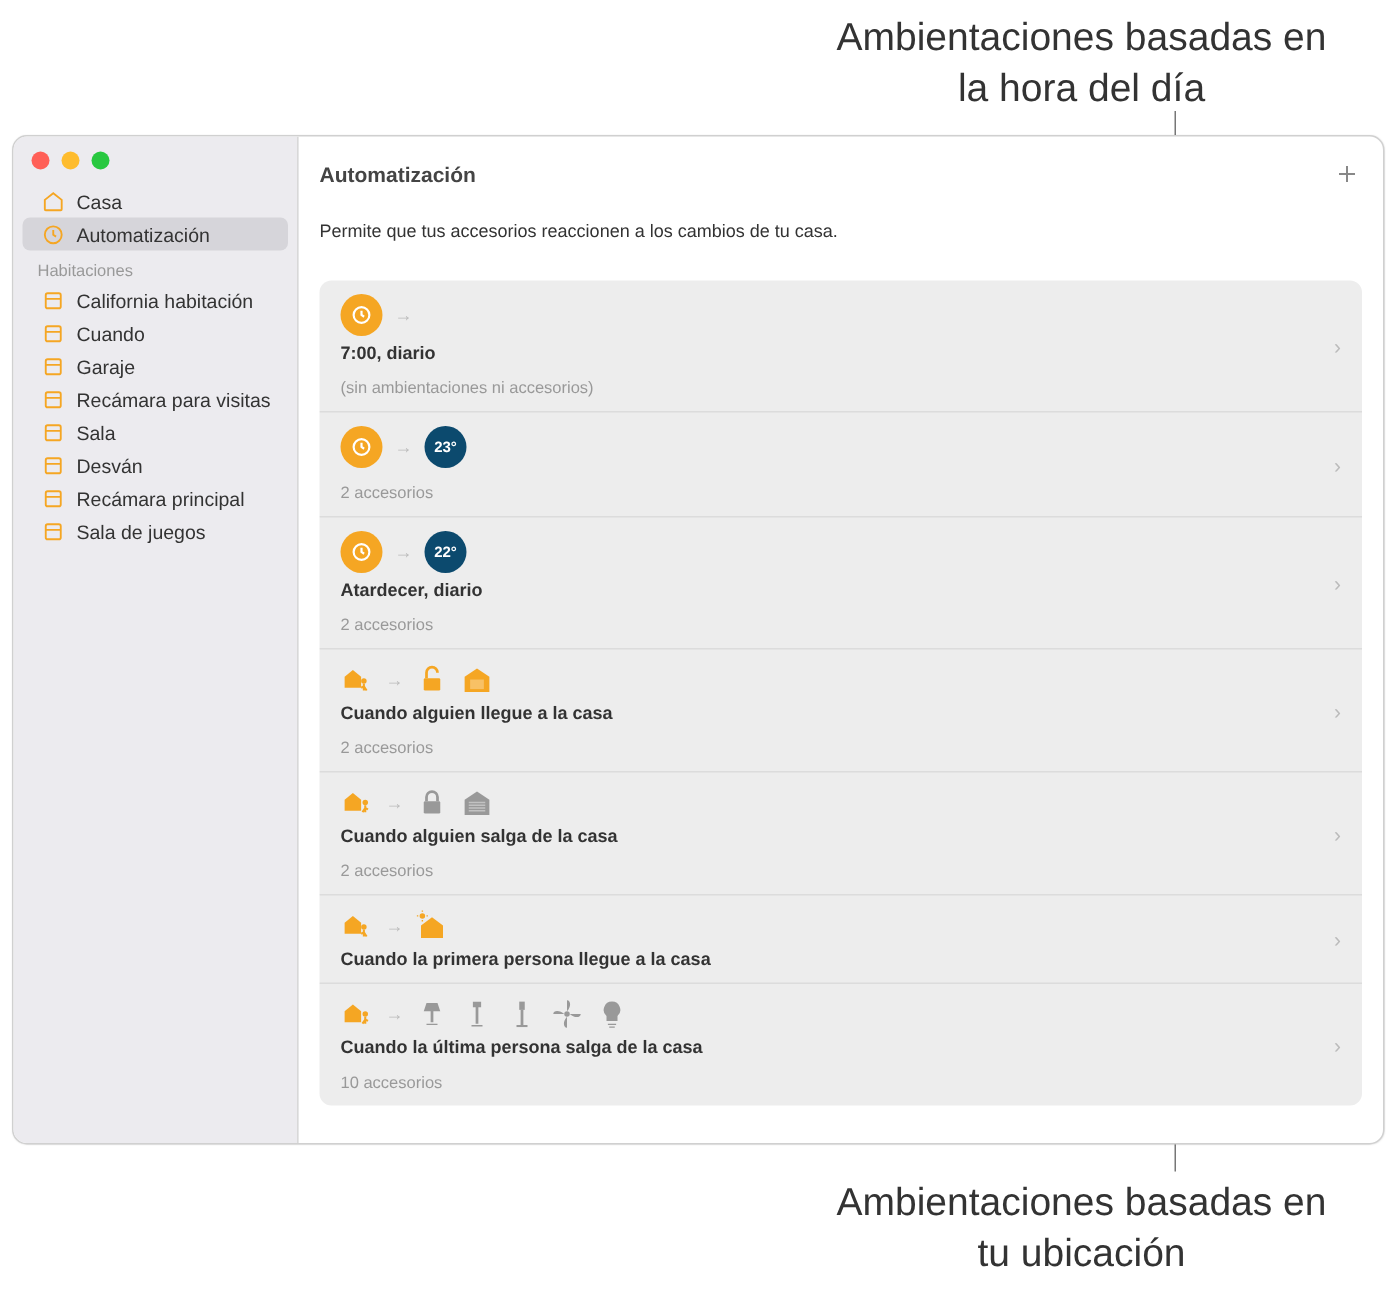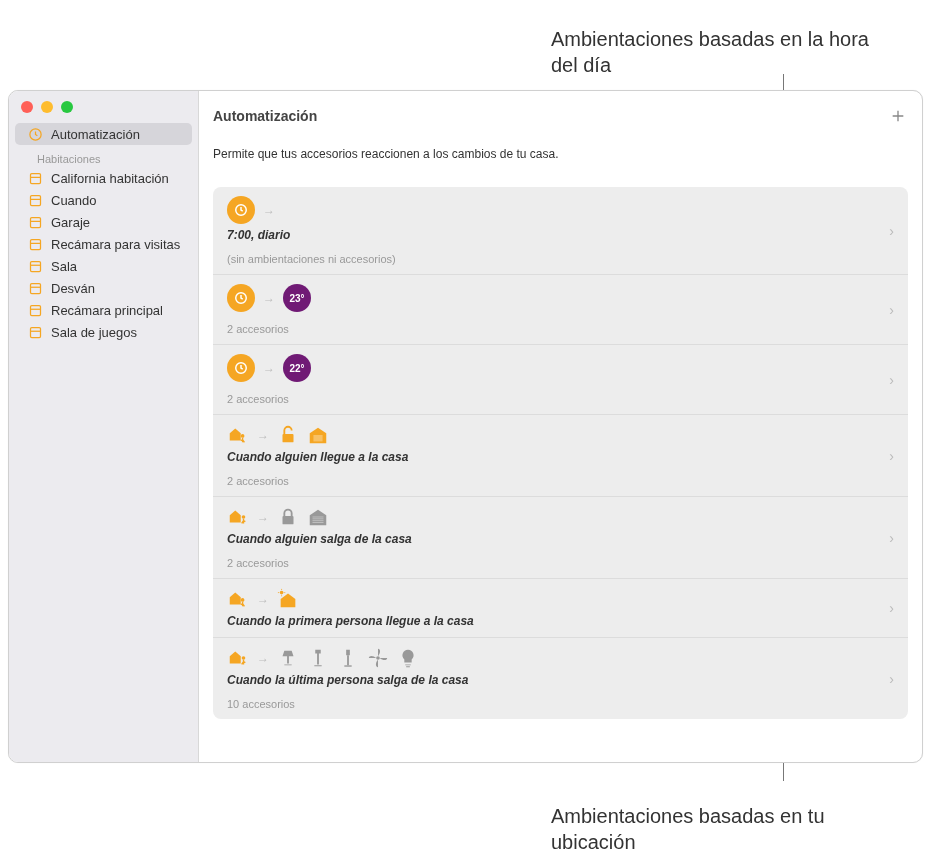--- a/index.html
+++ b/index.html
@@ -5,25 +5,24 @@
     * { box-sizing: border-box; margin: 0; padding: 0; }
     body {
       font-family: -apple-system, BlinkMacSystemFont, "Helvetica Neue", sans-serif;
       background: #fff;
       width: 931px;
       height: 865px;
       position: relative;
     }
     .annotation {
       position: absolute;
-      font-size: 20px;
+      font-size: 26px;
       color: #333;
-      text-align: left;
+      text-align: center;
       line-height: 1.3;
-      margin-top: 18px;
     }
     .annotation-top { top: 8px; right: 40px; width: 340px; }
     .annotation-bottom { top: 785px; right: 40px; width: 340px; }
     .bracket {
       position: absolute;
       border-right: 1px solid #777;
       width: 10px;
     }
     .bracket::before, .bracket::after {
       content: '';
@@ -80,21 +79,21 @@
       cursor: pointer;
       border-radius: 5px;
       margin: 0 6px;
     }
     .sidebar-item.active {
       background: #d6d5da;
     }
     .sidebar-section-label {
       font-size: 11px;
       color: #999;
-      padding: 8px 12px 2px 28px;
+      padding: 8px 12px 2px 16px;
     }
     .side-icon {
       width: 16px; height: 16px;
       display: inline-flex; align-items: center; justify-content: center;
       color: #f5a623;
     }
     .side-icon svg { width: 15px; height: 15px; }
     .main {
       flex: 1;
       padding: 10px 14px 14px 14px;
@@ -145,30 +144,29 @@
       align-items: center;
       gap: 8px;
       margin-bottom: 4px;
     }
     .circle-icon {
       width: 28px; height: 28px; border-radius: 50%;
       display: flex; align-items: center; justify-content: center;
       font-size: 11px; font-weight: 600; color: #fff;
     }
     .clock-icon { background: #f5a623; }
-    .temp-icon { background: #701a75; font-size: 10px; }
+    .temp-icon { background: #0c4a6e; font-size: 10px; }
     .arrow-small {
       color: #bbb;
       font-size: 12px;
     }
     .row-title {
       font-size: 12px;
       font-weight: 600;
       color: #333;
-      font-style: italic;
     }
     .row-sub {
       font-size: 11px;
       color: #999;
       margin-top: 11px;
     }
     .chevron {
       color: #bbb;
       font-size: 14px;
     }
@@ -197,20 +195,28 @@
 
 <div class="app-window">
 
   <div class="sidebar">
     <div class="traffic-lights">
       <div class="tl-dot tl-red"></div>
       <div class="tl-dot tl-yellow"></div>
       <div class="tl-dot tl-green"></div>
     </div>
 
+    <div class="sidebar-item">
+      <span class="side-icon">
+        <svg viewBox="0 0 24 24" fill="none" stroke="currentColor" stroke-width="2">
+            <path d="M3 10l9-7 9 7v10a1 1 0 01-1 1H4a1 1 0 01-1-1V10z"></path>
+          </svg>
+      </span>
+      <span>Casa</span>
+    </div>
 
     <div class="sidebar-item active">
       <span class="side-icon">
         <svg viewBox="0 0 24 24" fill="none" stroke="currentColor" stroke-width="2">
             <circle cx="12" cy="12" r="9"></circle>
             <path d="M12 7v5l3 2"></path>
           </svg>
       </span>
       <span>Automatización</span>
     </div>
@@ -343,20 +349,21 @@
       <div class="icon-row">
       <div class="circle-icon clock-icon">
         <svg width="14" height="14" viewBox="0 0 24 24" fill="none" stroke="#fff" stroke-width="2.5">
                   <circle cx="12" cy="12" r="9"></circle>
                   <path d="M12 7v5l3 2"></path>
                 </svg>
       </div>
       <span class="arrow-small">→</span>
               <div class="circle-icon temp-icon">22°</div>
             </div>
+      <div class="row-title">Atardecer, diario</div>
       <div class="row-sub">2 accesorios</div>
     </div>
     <div class="chevron">›</div>
         </div>
         <div class="automation-row">
     <div class="row-left">
       <div class="icon-row">
               <span class="square-icon" style="color:#f5a623">
                 <svg viewBox="0 0 24 24" fill="currentColor">
                   <path d="M3 10l6-5 6 5v8H3v-8z"></path>

